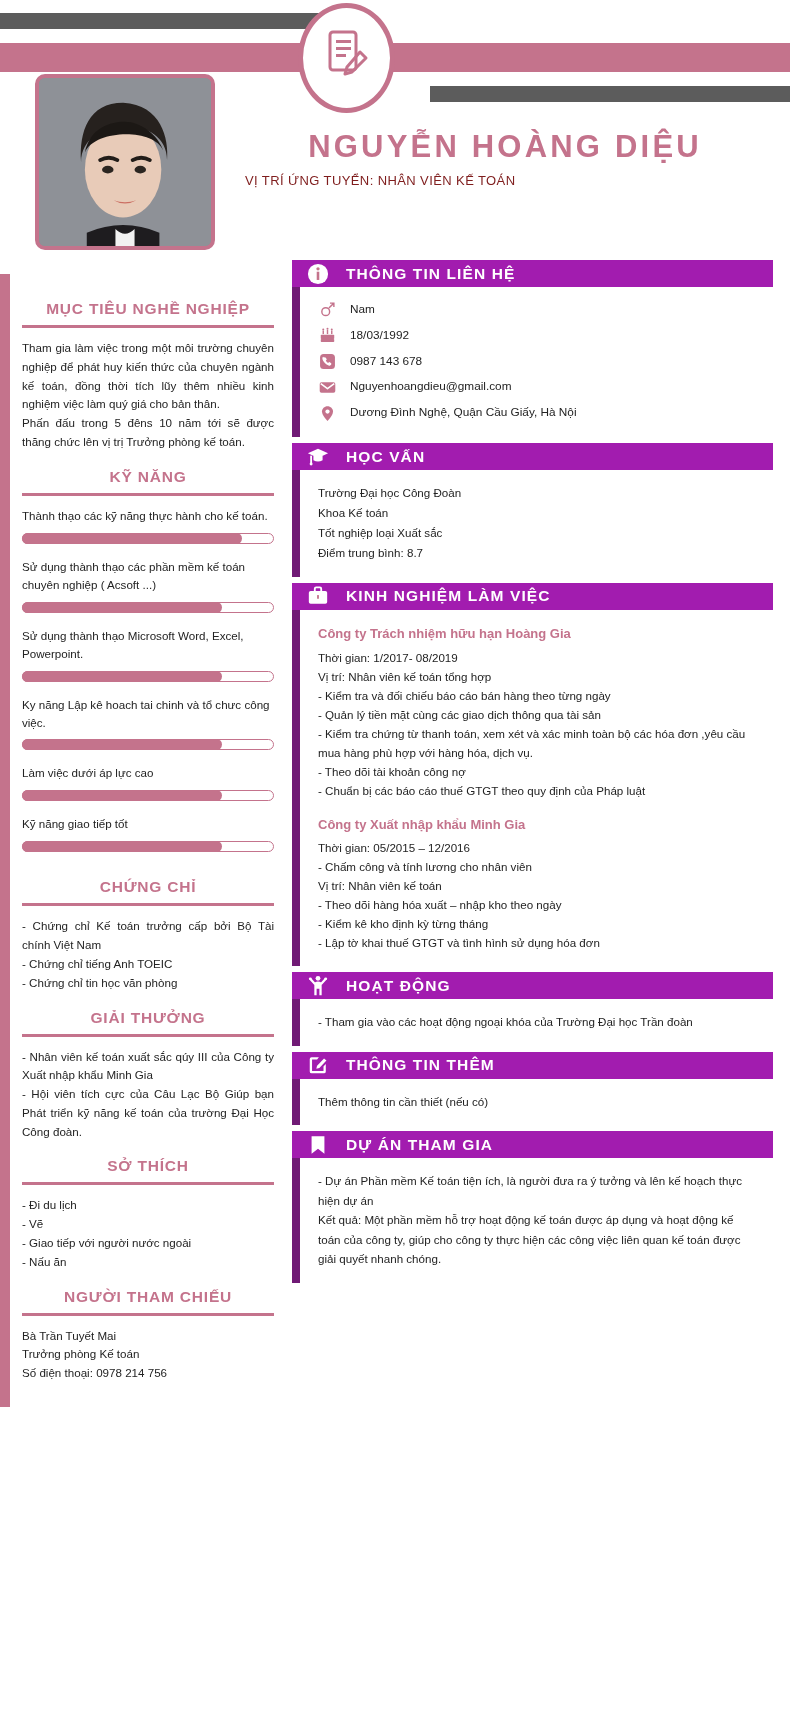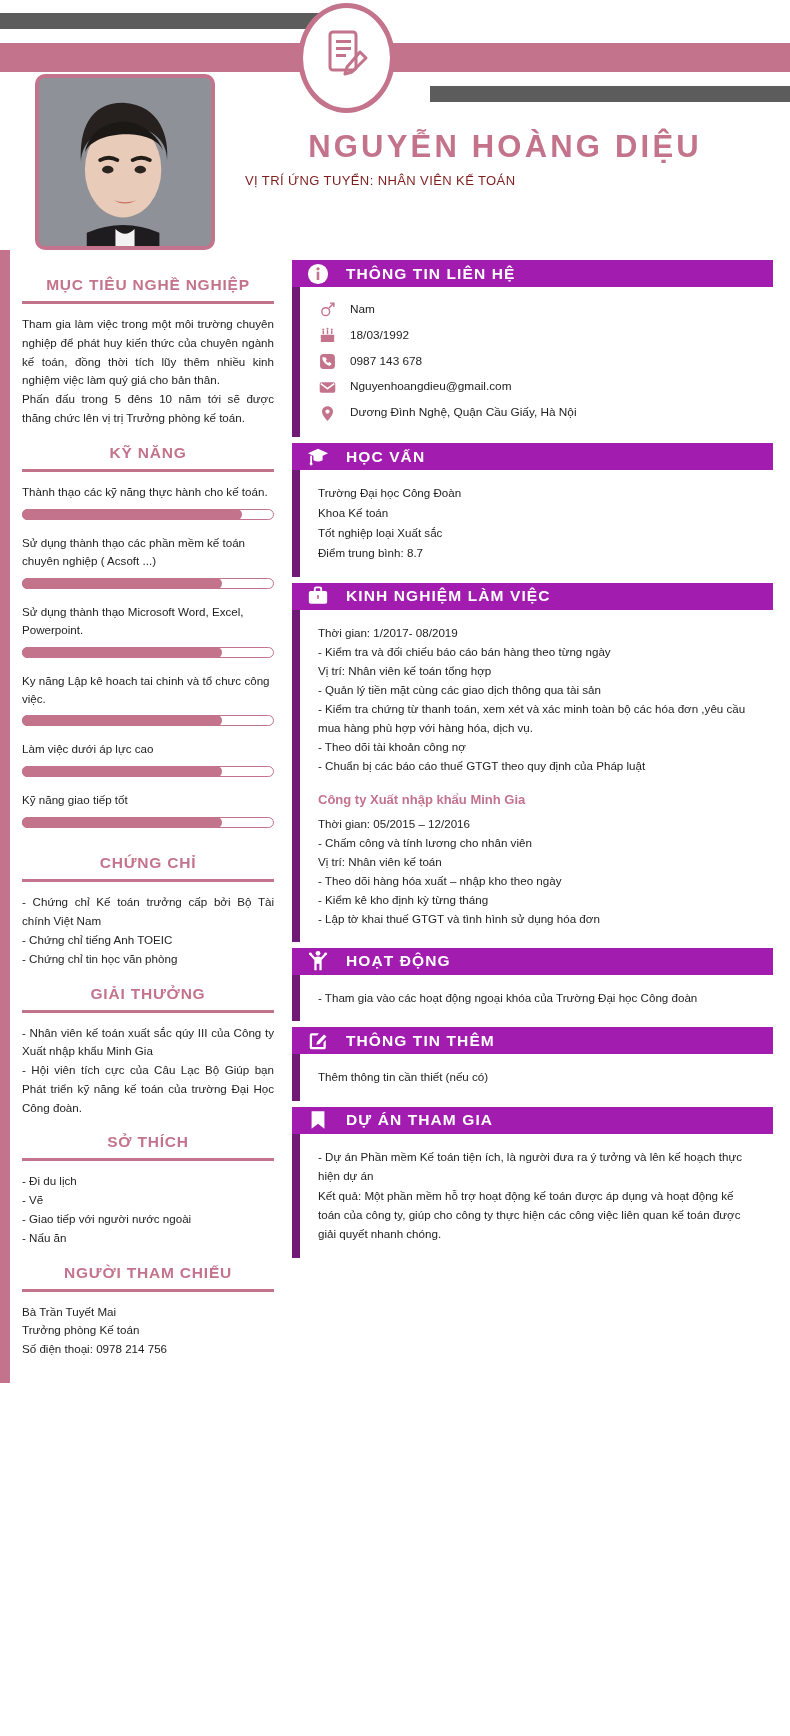--- a/index.html
+++ b/index.html
@@ -90,20 +90,21 @@
     position: relative;
     width: 790px;
   }
 
   
   .left-col {
     width: 292px;
     background: #ffffff;
     padding: 0 0 0 0;
     position: relative;
+    margin-top: 24px;
   }
   .left-accent {
     position: absolute;
     left: 0; top: 0;
     width: 10px;
     height: 100%;
     background: #c4738c;
   }
   .left-inner { padding: 14px 18px 20px 22px; }
 
@@ -454,23 +455,24 @@
           <svg viewBox="0 0 24 24">
               <rect x="2" y="6.5" width="20" height="14" rx="2"></rect>
               <path d="M8.5 6.5 L8.5 4 q0 -1.5 1.5 -1.5 L14 2.5 q1.5 0 1.5 1.5 L15.5 6.5" fill="none" stroke="#ffffff" stroke-width="2"></path>
               <rect x="11" y="11" width="2" height="4" fill="#c4738c"></rect>
             </svg>
         </span>
         <span class="panel-title">KINH NGHIỆM LÀM VIỆC</span>
       </div>
       <div class="panel-body">
         <div class="job">
+          <div class="job-company">Công ty Trách nhiệm hữu hạn Hoàng Gia</div>
           <div class="job-line">Thời gian: 1/2017- 08/2019</div>
+          <div class="job-line">Vị trí: Nhân viên kế toán tổng hợp</div>
           <div class="job-line">- Kiểm tra và đối chiếu báo cáo bán hàng theo từng ngày</div>
-          <div class="job-line">Vị trí: Nhân viên kế toán tổng hợp</div>
           <div class="job-line">- Quản lý tiền mặt cùng các giao dịch thông qua tài sản</div>
           <div class="job-line">- Kiểm tra chứng từ thanh toán, xem xét và xác minh toàn bộ các hóa đơn ,yêu cầu mua hàng phù hợp với hàng hóa, dịch vụ.</div>
           <div class="job-line">- Theo dõi tài khoản công nợ</div>
           <div class="job-line">- Chuẩn bị các báo cáo thuế GTGT theo quy định của Pháp luật</div>
         </div>
         <div class="job">
           <div class="job-company">Công ty Xuất nhập khẩu Minh Gia</div>
           <div class="job-line">Thời gian: 05/2015 – 12/2016</div>
           <div class="job-line">- Chấm công và tính lương cho nhân viên</div>
           <div class="job-line">Vị trí: Nhân viên kế toán</div>
@@ -489,21 +491,21 @@
               <path d="M12 7 q4 0 4 3 L16 22 L13.5 22 L13.5 15 L10.5 15 L10.5 22 L8 22 L8 10 q0 -3 4 -3 Z"></path>
               <path d="M8.4 9.5 L4.2 4.8" stroke="#ffffff" stroke-width="2.4" fill="none" stroke-linecap="round"></path>
               <path d="M15.6 9.5 L19.8 4.8" stroke="#ffffff" stroke-width="2.4" fill="none" stroke-linecap="round"></path>
               <circle cx="3.6" cy="4.2" r="1.6"></circle>
               <circle cx="20.4" cy="4.2" r="1.6"></circle>
             </svg>
         </span>
         <span class="panel-title">HOẠT ĐỘNG</span>
       </div>
       <div class="panel-body">
-        <div class="body-line">- Tham gia vào các hoạt động ngoại khóa của Trường Đại học Công đoàn</div>
+        <div class="body-line">- Tham gia vào các hoạt động ngoại khóa của Trường Đại học Trần đoàn</div>
       </div>
     </div>
 
     <div class="panel">
       <div class="panel-head">
         <span class="head-icon">
           <svg viewBox="0 0 24 24">
               <path d="M3 5.5 q0 -2 2 -2 L13 3.5 L11 6 L5.5 6 L5.5 18.5 L18 18.5 L18 13.5 L20.5 11 L20.5 19 q0 2 -2 2 L5 21 q-2 0 -2 -2 Z"></path>
               <path d="M11 12.8 L18.6 4.8 L21.2 7.2 L13.5 15.2 L10.2 16 Z"></path>
             </svg>

